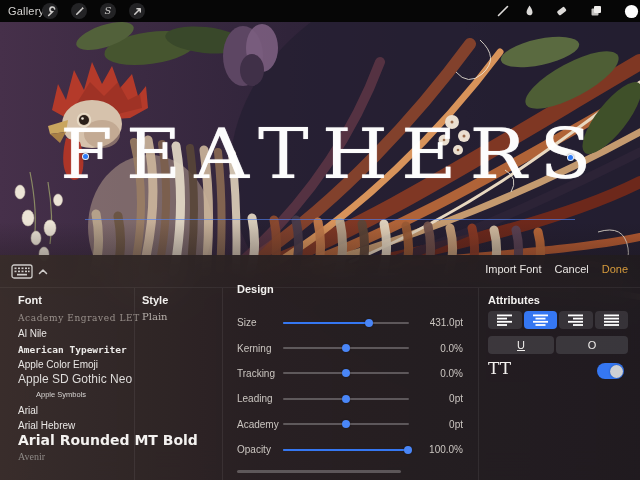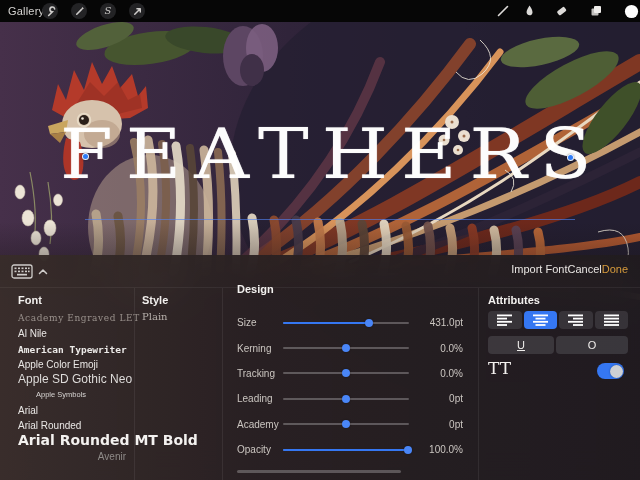--- a/index.html
+++ b/index.html
@@ -31,37 +31,37 @@
   
   #panel { position:absolute; top:255px; left:0; width:640px; height:225px;
     background:linear-gradient(90deg, rgba(56,45,41,.93), rgba(40,32,33,.93) 40%, rgba(32,27,31,.94));
     backdrop-filter:blur(14px); -webkit-backdrop-filter:blur(14px); z-index:30; color:#e9e7e5; }
   .panel-hline { position:absolute; top:32px; left:0; width:640px; height:1px; background:rgba(255,255,255,.06); }
   .panel-vline { position:absolute; top:33px; bottom:0; width:1px; background:rgba(255,255,255,.07); }
 
   
   #kb-btn { position:absolute; left:11px; top:7px; width:40px; height:18px; display:flex; align-items:center; gap:5px; cursor:pointer; }
   
-  #edit-actions { position:absolute; right:12px; top:6px; display:flex; gap:0; align-items:center; height:16px; }
+  #edit-actions { position:absolute; right:12px; top:6px; display:flex; gap:13px; align-items:center; height:16px; }
   #edit-actions span { font-size:11px; color:#e9e6e3; }
   #edit-actions .done { color:#d69b3c; }
 
   
   .col-header { position:absolute; font-size:11px; font-weight:bold; color:#f3f1ef;text-align:right; }
 
   
   #font-list { position:absolute; left:18px; top:56px; width:108px; }
   .font-row { height:15.3px; line-height:15.3px; white-space:nowrap; cursor:pointer; }
   .f-engraved   { font-family:"DejaVu Serif", serif; font-size:9px;  color:#9a928d; letter-spacing:.6px; }
   .f-sans       { font-family:"Liberation Sans", sans-serif; font-size:10px; color:#e9e7e5; }
   .f-typewriter { font-family:"DejaVu Sans Mono", monospace; font-size:9.5px; font-weight:bold; color:#eceae8; }
   .f-sans-light { font-family:"Liberation Sans", sans-serif; font-size:12px; font-weight:400; color:#dedcda; }
   .f-sans-small { font-family:"Liberation Sans", sans-serif; font-size:7.5px; color:#d7d5d3;margin-left:18px; }
   .f-bold-round { font-family:"DejaVu Sans", sans-serif; font-size:14px; font-weight:800; color:#f4f2f0; }
-  .f-sans-dim   { font-family:Liberation Sans, sans-serif; font-size:10px; color:#8f8b88;text-align:right; }
+  .f-sans-dim   { font-family:Liberation Serif, serif; font-size:10px; color:#8f8b88; }
 
   
   #style-selected { position:absolute; left:142px; top:56px; font-family:"DejaVu Serif", serif; font-size:10px; color:#b7b0ab; cursor:pointer; }
 
   
   #design-sliders { position:absolute; left:237px; top:55px; width:226px; }
   .slider-row { height:25.4px; display:flex; align-items:center; }
   .sl-label { width:42px; font-size:10px; color:#cbc6c1; flex:none; }
   .sl-track { flex:1; height:2px; border-radius:1px; background:rgba(255,255,255,.26); position:relative; margin:0 8px 0 4px; cursor:pointer; }
   .sl-fill  { position:absolute; left:0; top:0; height:2px; border-radius:1px; background:#3577f2; }
@@ -304,21 +304,21 @@
     <div class="col-header" style="left:488px; top:39px;">Attributes</div>
 
     <div id="font-list">
         <div class="font-row f-engraved">Academy Engraved LET</div>
         <div class="font-row f-sans">Al Nile</div>
         <div class="font-row f-typewriter">American Typewriter</div>
         <div class="font-row f-sans">Apple Color Emoji</div>
         <div class="font-row f-sans-light">Apple SD Gothic Neo</div>
         <div class="font-row f-sans-small">Apple Symbols</div>
         <div class="font-row f-sans">Arial</div>
-        <div class="font-row f-sans">Arial Rounded</div>
+        <div class="font-row f-sans">Arial Hebrew</div>
         <div class="font-row f-bold-round">Arial Rounded MT Bold</div>
         <div class="font-row f-sans-dim">Avenir</div>
       </div>
 
     <div id="style-selected">Plain</div>
 
     <div id="design-sliders">
         <div class="slider-row">
           <span class="sl-label">Size</span>
           <div class="sl-track">

